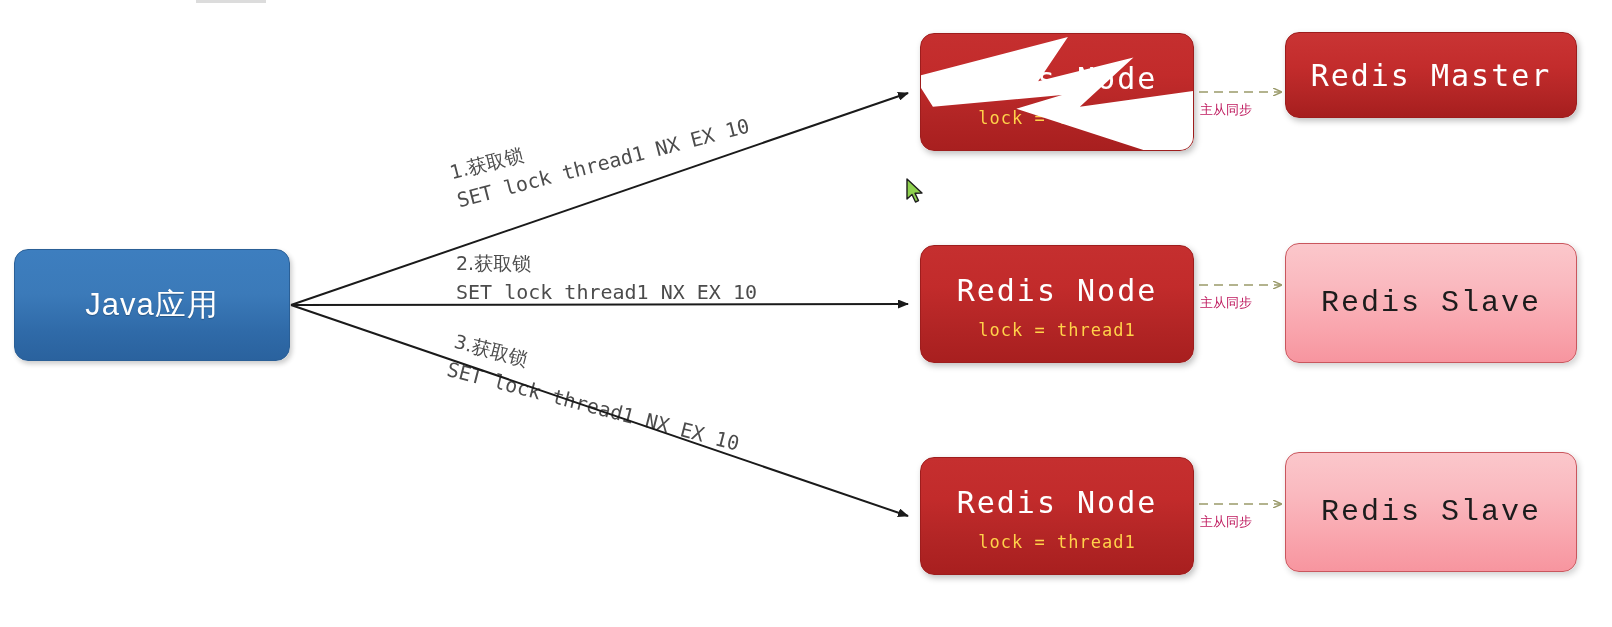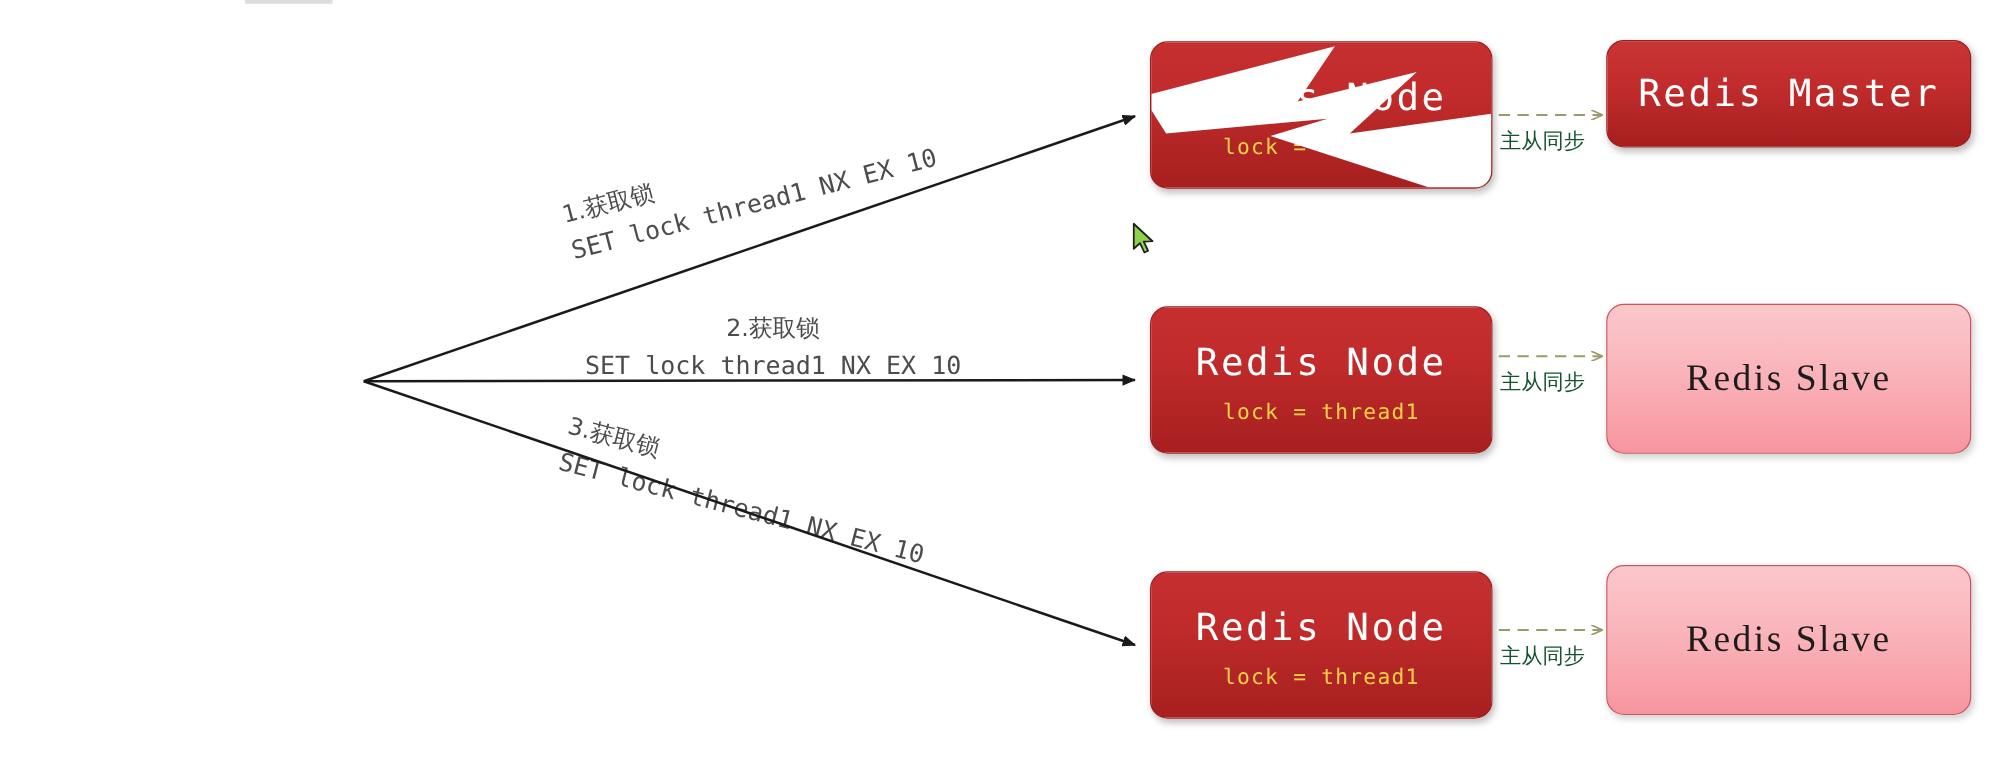--- a/index.html
+++ b/index.html
@@ -93,21 +93,21 @@
   
   .node-slave {
     width: 292px;
     height: 120px;
     background: linear-gradient(to bottom, #fbc7cb 0%, #fab9bf 35%, #f9a6ae 70%, #f7959f 100%);
     border: 1px solid #c9565d;
     box-shadow: 2px 3px 6px rgba(0,0,0,0.18);
   }
   .node-slave .node-title {
     color: #1c1c1c;
-    font-family: Liberation Serif, serif;
+    font-family: Liberation Mono, monospace;
     font-size: 30px;
     letter-spacing: 2px;
   }
 
   
   .bolt {
     position: absolute;
     left: 0;
     top: 0;
     width: 100%;
@@ -134,36 +134,35 @@
     font-size: 20px;
   }
 
   .lbl-1 {
     left: 447px;
     top: 160px;
     transform: rotate(-14.5deg);
     transform-origin: left top;
   }
   .lbl-2 {
-    left: 468px;
+    left: 456px;
     top: 250px;
-    text-align: center;
   }
   .lbl-3 {
     left: 458px;
     top: 328px;
     transform: rotate(14.5deg);
     transform-origin: left top;
   }
 
   .sync-label {
     position: absolute;
-    color: #14532d;
+    color: #be185d;
     font-family: "DejaVu Sans", "Liberation Sans", sans-serif;
-    font-size: 17px;
+    font-size: 13px;
     white-space: nowrap;
   }
   .sync-1 { left: 1200px; top: 101px; }
   .sync-2 { left: 1200px; top: 294px; }
   .sync-3 { left: 1200px; top: 513px; }
 
   
   #edges {
     position: absolute;
     left: 0;
@@ -214,20 +213,23 @@
 
     <line x1="291" y1="305" x2="908" y2="93" stroke="#1a1a1a" stroke-width="2" marker-end="url(#arrowSolid)"></line>
     <line x1="291" y1="305" x2="908" y2="304" stroke="#1a1a1a" stroke-width="2" marker-end="url(#arrowSolid)"></line>
     <line x1="291" y1="305" x2="908" y2="516" stroke="#1a1a1a" stroke-width="2" marker-end="url(#arrowSolid)"></line>
 
     <line x1="1199" y1="92" x2="1281" y2="92" stroke="#9a9a6a" stroke-width="1.6" stroke-dasharray="9,6" marker-end="url(#arrowDash)"></line>
     <line x1="1199" y1="285" x2="1281" y2="285" stroke="#9a9a6a" stroke-width="1.6" stroke-dasharray="9,6" marker-end="url(#arrowDash)"></line>
     <line x1="1199" y1="504" x2="1281" y2="504" stroke="#9a9a6a" stroke-width="1.6" stroke-dasharray="9,6" marker-end="url(#arrowDash)"></line>
   </svg>
 
+  <div class="node node-java">
+    <span class="node-title">Java应用</span>
+  </div>
 
   <div class="node node-redis" style="left:920px; top:33px;">
     <span class="node-title">Redis Node</span>
     <span class="node-sub">lock = thread1</span>
     <svg class="bolt" viewBox="0 0 274 118" preserveAspectRatio="none">
       <path d="M0,55 L0,42 L148,3 L118,48 L214,24 L160,74 L274,58 L274,118 L224,118 L96,76 L142,62 L12,74 Z" fill="#ffffff"></path>
     </svg>
   </div>
 
   <div class="node node-redis" style="left:920px; top:245px;">

